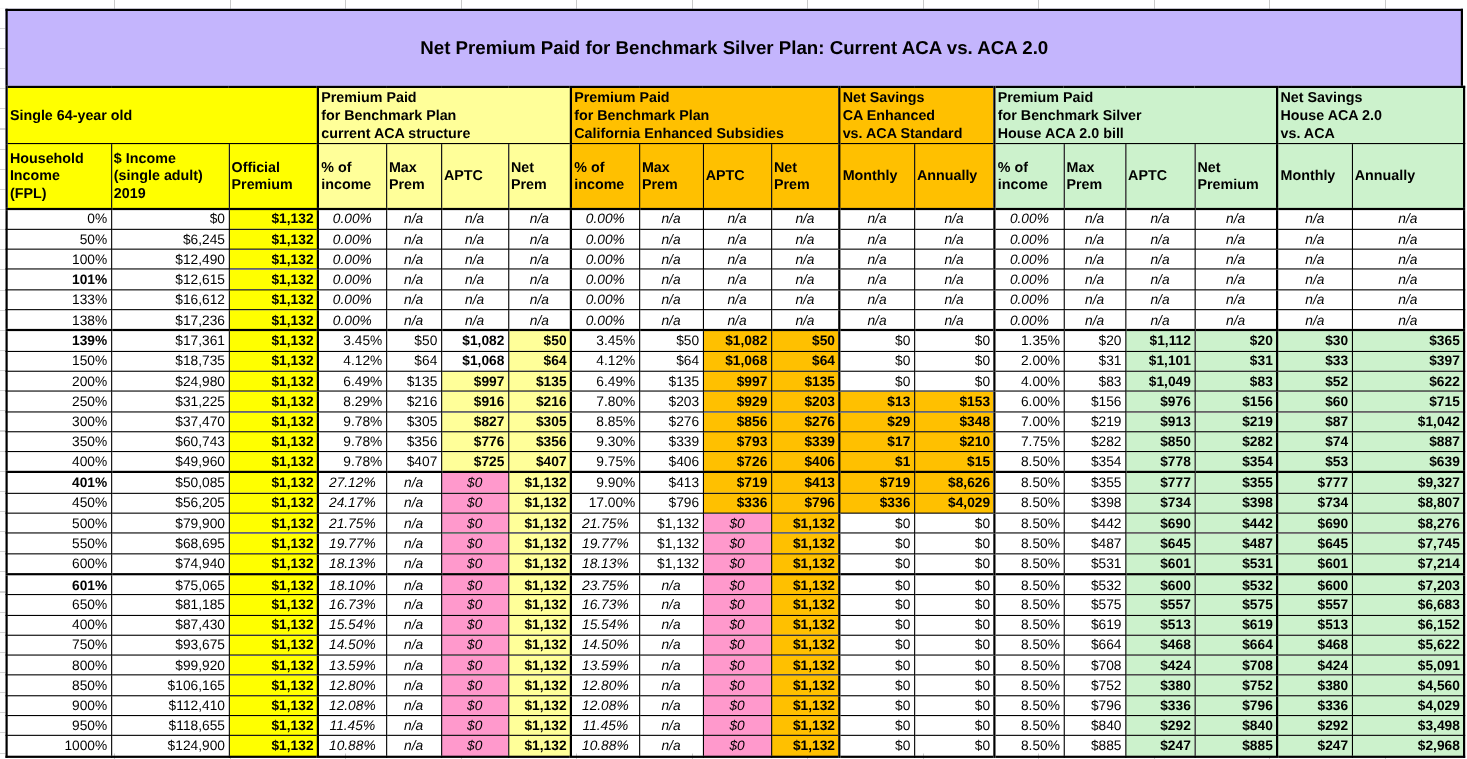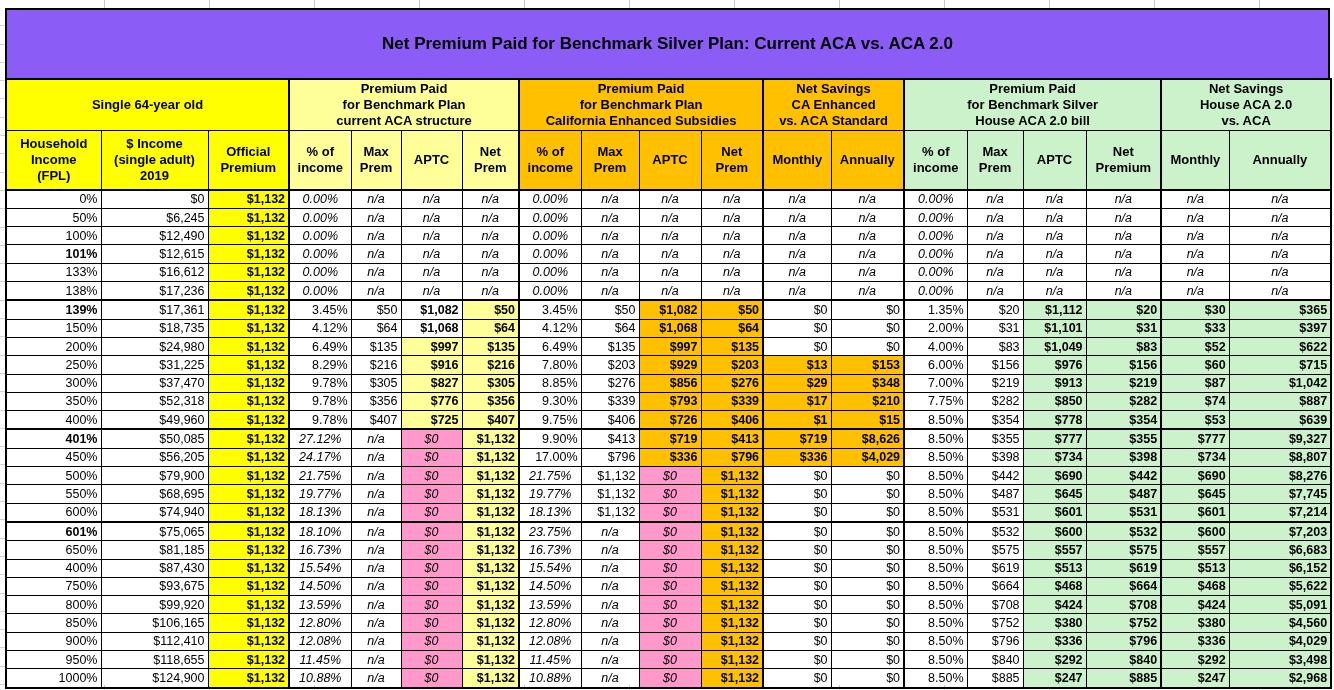--- a/index.html
+++ b/index.html
@@ -12,24 +12,24 @@
   
   .strip-top{position:absolute;left:0;top:0;width:1334px;height:8px;
     background:repeating-linear-gradient(90deg,transparent 0 104px,#c9c9c9 104px 105px);}
   .strip-bottom{position:absolute;left:0;top:685px;width:1334px;height:5px;
     background:repeating-linear-gradient(90deg,transparent 0 104px,#c9c9c9 104px 105px);}
   .strip-left{position:absolute;left:0;top:8px;width:5px;height:678px;
     background:repeating-linear-gradient(180deg,transparent 0 17.3px,#d4d4d4 17.3px 18.3px);}
   .sheet{position:absolute;left:5px;top:8px;width:1325px;}
   .title-block{box-sizing:border-box;border:2px solid var(--c-border);border-bottom:none;
     height:70px;display:flex;flex-direction:column;justify-content:center;
-    text-align:center;font-weight:bold;font-size:17px;line-height:1.35;background:#8b5cf6;}
+    text-align:center;font-weight:bold;font-size:17px;line-height:1.35;background:#c4b5fd;}
   table{border-collapse:collapse;table-layout:fixed;width:1325px;border:2px solid var(--c-border);}
   th,td{border:1px solid var(--c-border);overflow:hidden;}
-  th{white-space:pre-line;font-size:13px;line-height:1.22;text-align:center;
+  th{white-space:pre-line;font-size:13px;line-height:1.22;text-align:left;
      vertical-align:middle;font-weight:bold;padding:1px 2px;}
   tr.grp th{height:46px;border-left:2px solid var(--c-border);}
   tr.sub th{height:56px;border-bottom:2px solid var(--c-border);}
   td{font-size:12.5px;height:17.3px;padding:0 3px;white-space:nowrap;vertical-align:middle;}
   tr.sub th:nth-child(4),tr.sub th:nth-child(8),tr.sub th:nth-child(12),
   tr.sub th:nth-child(14),tr.sub th:nth-child(18),
   tbody td:nth-child(4),tbody td:nth-child(8),tbody td:nth-child(12),
   tbody td:nth-child(14),tbody td:nth-child(18){border-left:2px solid var(--c-border);}
   tbody tr.sec td{border-top:2px solid var(--c-border);}
   .h-y{background:var(--c-yellow);} .h-py{background:var(--c-paleyellow);}
@@ -361,21 +361,21 @@
           <td class="c-ob">$348</td>
           <td class="c-n">7.00%</td>
           <td class="c-n">$219</td>
           <td class="c-gb">$913</td>
           <td class="c-gb">$219</td>
           <td class="c-gb">$87</td>
           <td class="c-gb">$1,042</td>
         </tr>
         <tr>
           <td class="c-fpl">350%</td>
-          <td class="c-n">$52,318</td>
+          <td class="c-n">$60,743</td>
           <td class="c-yb">$1,132</td>
           <td class="c-n">9.78%</td>
           <td class="c-n">$356</td>
           <td class="c-pyb">$776</td>
           <td class="c-pyb">$356</td>
           <td class="c-n">9.30%</td>
           <td class="c-n">$339</td>
           <td class="c-ob">$793</td>
           <td class="c-ob">$339</td>
           <td class="c-ob">$17</td>

